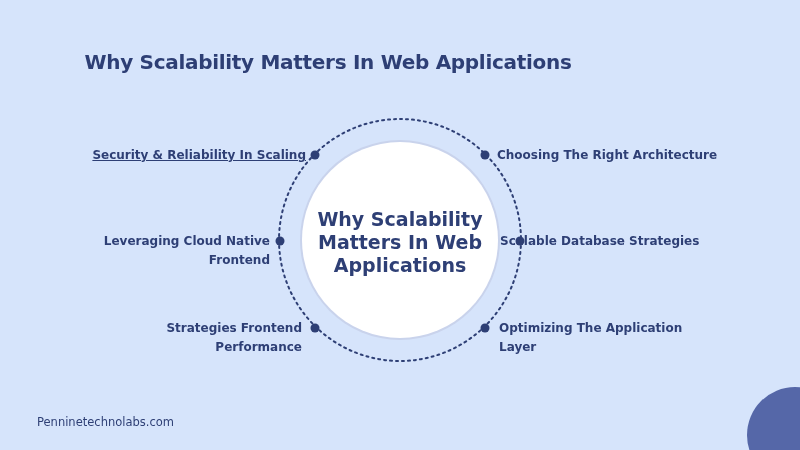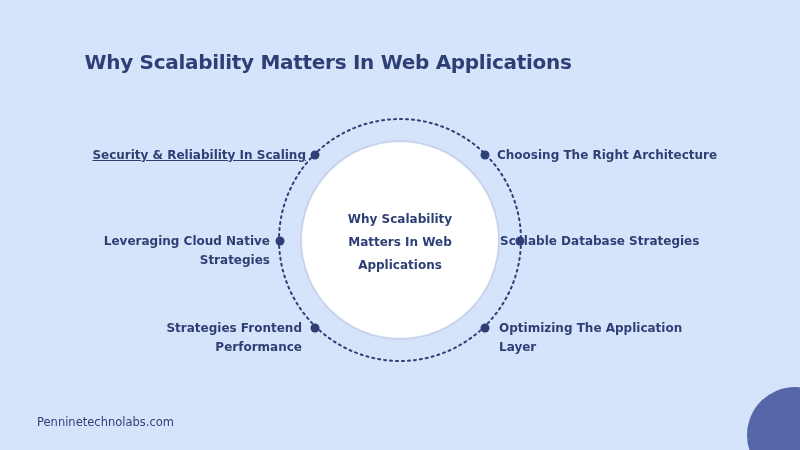--- a/index.html
+++ b/index.html
@@ -9,21 +9,21 @@
     font-family: "DejaVu Sans", sans-serif;
     color: #2e3f75;
   }
   .title {
     position: absolute; left: 0; top: 50px; width: 656px; text-align: center;
     font-size: 20px; font-weight: bold; letter-spacing: -0.3px;
   }
   svg.diagram { position: absolute; left: 0; top: 0; }
   .center-text {
     position: absolute; left: 310px; top: 208px; width: 180px; text-align: center;
-    font-size: 12px; font-weight: bold; line-height: 23px;
+    font-size: 19px; font-weight: bold; line-height: 23px;
   }
   .label {
     position: absolute; font-size: 12px; font-weight: bold; line-height: 19px;
     white-space: nowrap;
   }
   .label.left { text-align: right; }
   .label.right { text-align: left; }
   .footer {
     position: absolute; left: 37px; top: 415px; font-size: 11.5px;
   }
@@ -53,21 +53,21 @@
   <div>Why Scalability</div>
   <div>Matters In Web</div>
   <div>Applications</div>
 </div>
 
 <div class="label left" style="right:494px; top:146px;text-decoration:underline;">
   <div>Security &amp; Reliability In Scaling</div>
 </div>
 <div class="label left" style="right:530px; top:232px;">
   <div>Leveraging Cloud Native</div>
-  <div>Strategies</div>
+  <div>Frontend</div>
 </div>
 <div class="label left" style="right:498px; top:319px;">
   <div>Strategies Frontend</div>
   <div>Performance</div>
 </div>
 
 <div class="label right" style="left:497px; top:146px;">
   <div>Choosing The Right Architecture</div>
 </div>
 <div class="label right" style="left:500px; top:232px;">

